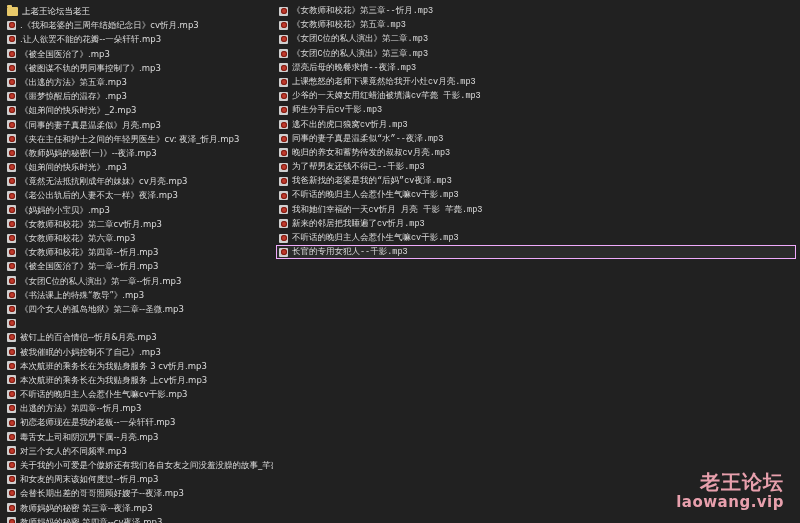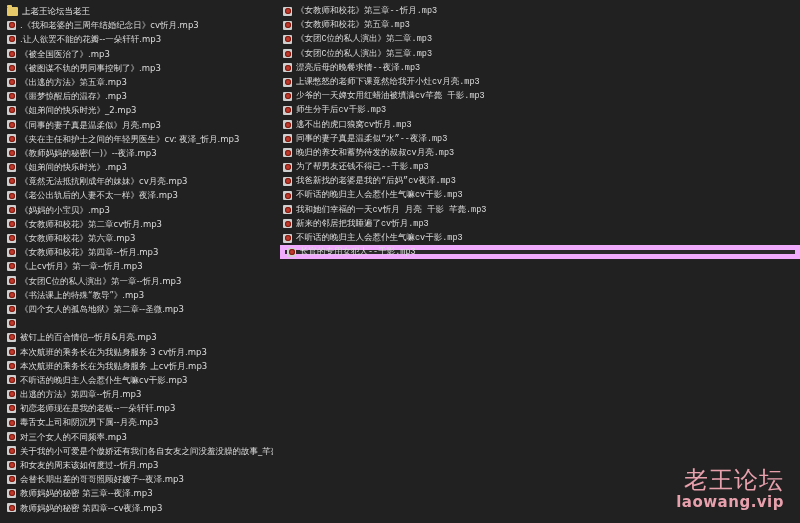--- a/index.html
+++ b/index.html
@@ -21,40 +21,39 @@
     background: #212121;
   }
   .columns {
     display: flex;
     flex-direction: row;
     align-items: flex-start;
     padding: 4px 0 0 4px;
     box-sizing: border-box;
     width: 800px;
     height: 523px;
-    justify-content: space-between;
   }
   .col {
     display: flex;
     flex-direction: column;
   }
   .col-left { width: 272px; }
   .col-right { width: 520px; font-family: Liberation Mono, monospace; }
   .row {
     display: flex;
     align-items: center;
     height: 14.2px;
     line-height: 14.2px;
     padding: 0 2px;
     box-sizing: border-box;
     white-space: nowrap;
     border: 1px solid transparent;
   }
   .row.selected {
-    border: 5px solid #f0abfc;
+    border: 1px solid #f0abfc;
     background: #2b2b2b;
   }
   .ico {
     width: 9px;
     height: 9px;
     flex: 0 0 9px;
     margin-right: 4px;
     position: relative;
     display: inline-block;
   }
@@ -101,22 +100,22 @@
   }
   .row.folder .label { color: #e6e6e6; }
   .watermark {
     position: absolute;
     right: 16px;
     bottom: 12px;
     text-align: right;
     user-select: none;
   }
   .wm-cn {
-    font-size: 24px;
-    font-weight: normal;
+    font-size: 20px;
+    font-weight: bold;
     color: #e8a0ad;
     letter-spacing: 1px;
     line-height: 1.05;
   }
   .wm-en {
     font-size: 15px;
     font-weight: bold;
     color: #e8a0ad;
     letter-spacing: 0.5px;
     line-height: 1.2;
@@ -197,40 +196,44 @@
         <div class="row">
           <span class="ico ico-mp3"></span>
           <span class="label">《女教师和校花》第六章.mp3</span>
         </div>
         <div class="row">
           <span class="ico ico-mp3"></span>
           <span class="label">《女教师和校花》第四章--忻月.mp3</span>
         </div>
         <div class="row">
           <span class="ico ico-mp3"></span>
-          <span class="label">《上cv忻月》第一章--忻月.mp3</span>
+          <span class="label">《被全国医治了》第一章--忻月.mp3</span>
         </div>
         <div class="row">
           <span class="ico ico-mp3"></span>
           <span class="label">《女团C位的私人演出》第一章--忻月.mp3</span>
         </div>
         <div class="row">
           <span class="ico ico-mp3"></span>
           <span class="label">《书法课上的特殊“教导”》.mp3</span>
         </div>
         <div class="row">
           <span class="ico ico-mp3"></span>
           <span class="label">《四个女人的孤岛地狱》第二章--圣微.mp3</span>
         </div>
         <div class="row">
           <span class="ico ico-mp3"></span>
         </div>
         <div class="row">
           <span class="ico ico-mp3"></span>
           <span class="label">被钉上的百合情侣--忻月&amp;月亮.mp3</span>
+        </div>
+        <div class="row">
+          <span class="ico ico-mp3"></span>
+          <span class="label">被我催眠的小妈控制不了自己》.mp3</span>
         </div>
         <div class="row">
           <span class="ico ico-mp3"></span>
           <span class="label">本次航班的乘务长在为我贴身服务 3 cv忻月.mp3</span>
         </div>
         <div class="row">
           <span class="ico ico-mp3"></span>
           <span class="label">本次航班的乘务长在为我贴身服务 上cv忻月.mp3</span>
         </div>
         <div class="row">

